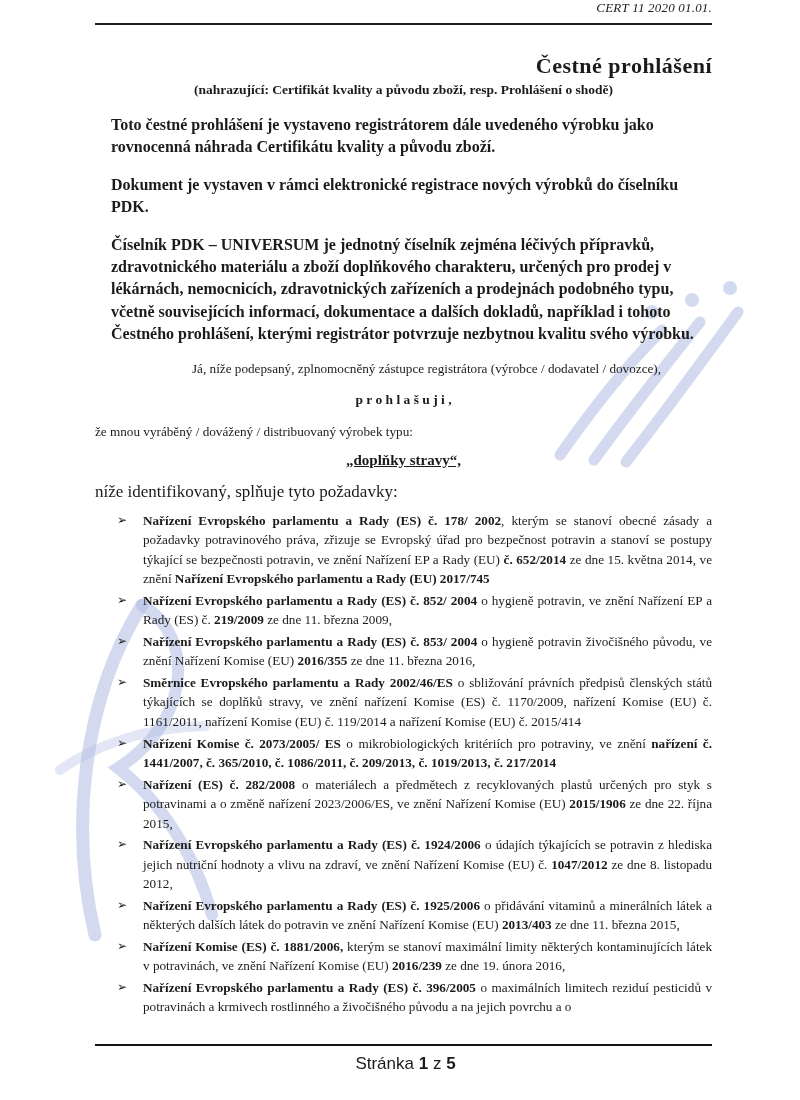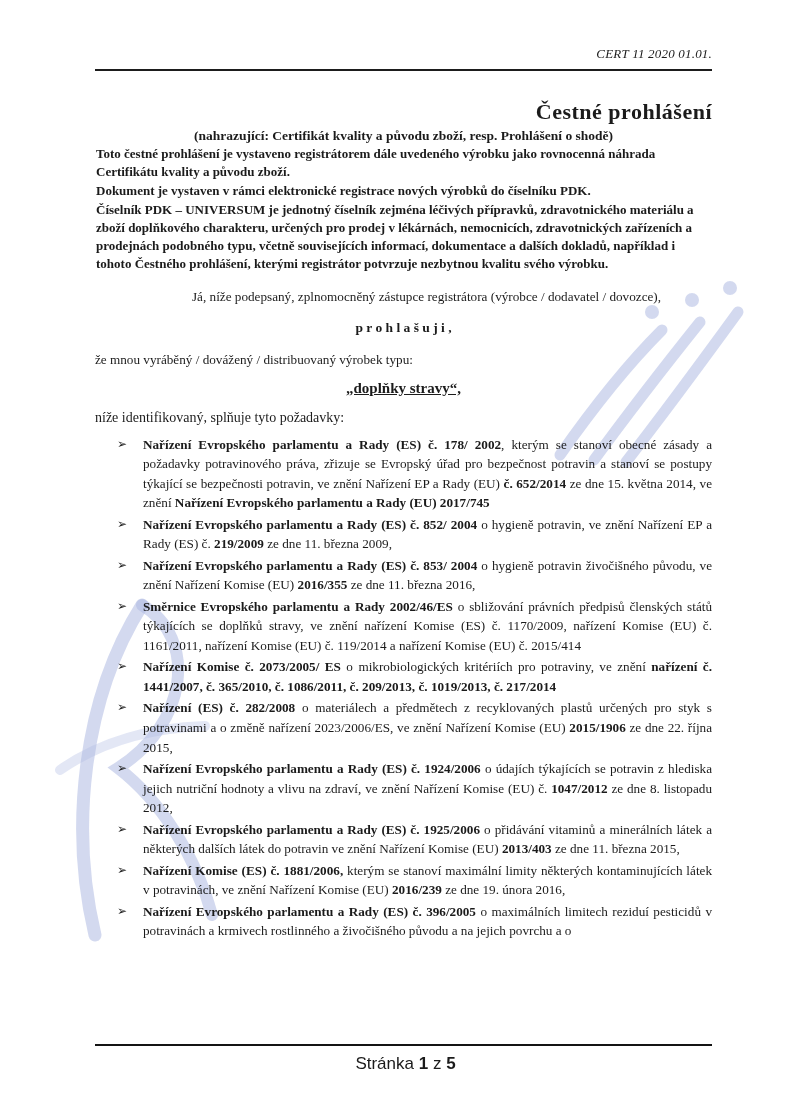--- a/index.html
+++ b/index.html
@@ -16,21 +16,20 @@
     position:absolute; inset:0;
     pointer-events:none;
     z-index:0;
   }
   .content {
     position:relative;
     z-index:1;
     margin:0 88px 0 95px;
   }
   .header-ref {
-    padding-top:46px;
     text-align:right;
     font-style:italic;
     font-size:13px;
     letter-spacing:.2px;
   }
   .rule-top {
     border:none;
     border-top:2px solid #1d1d1d;
     margin:7px 0 0 0;
   }
@@ -46,22 +45,22 @@
     font-size:13.5px;
     font-weight:bold;
     margin-top:3px;
   }
   .preambule-heading {
     margin:30px 0 4px 0;
     font-size:15px;
     font-weight:bold;
   }
   .preamble p {
-    margin:1px;
-    font-size:13px;
+    margin:16px;
+    font-size:16px;
     font-weight:bold;
     line-height:1.38;
     text-align:left;
   }
   .intro {
     margin:16px 0 0 0;
     text-indent:46px;
     font-size:13.2px;
     text-align:center;
   }
@@ -77,21 +76,21 @@
   }
   .product-type {
     margin:12px 0 0 0;
     text-align:center;
     font-size:15px;
     font-weight:bold;
   }
   .product-type span { text-decoration:underline; }
   .requirements-intro {
     margin:13px 0 0 0;
-    font-size:14px;
+    font-size:17px;
   }
   .requirements {
     list-style:none;
     margin:9px 0 0 0;
     padding:0 0 0 22px;
   }
   .requirements li {
     display:flex;
     align-items:flex-start;
     margin:0 0 2px 0;

